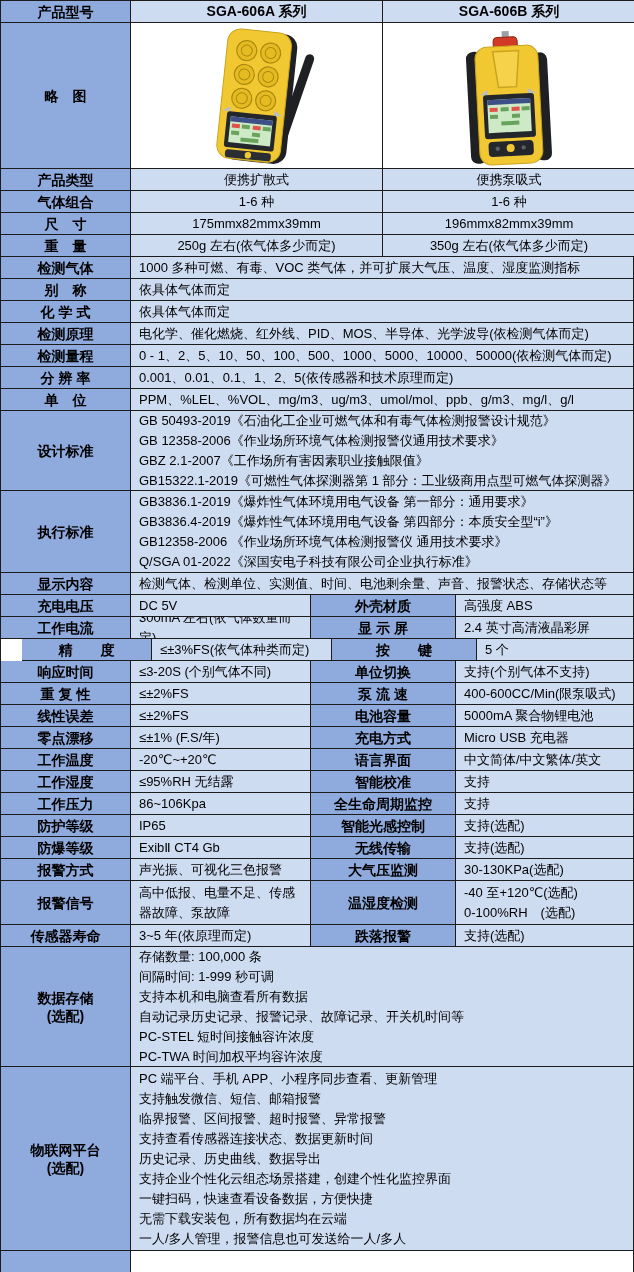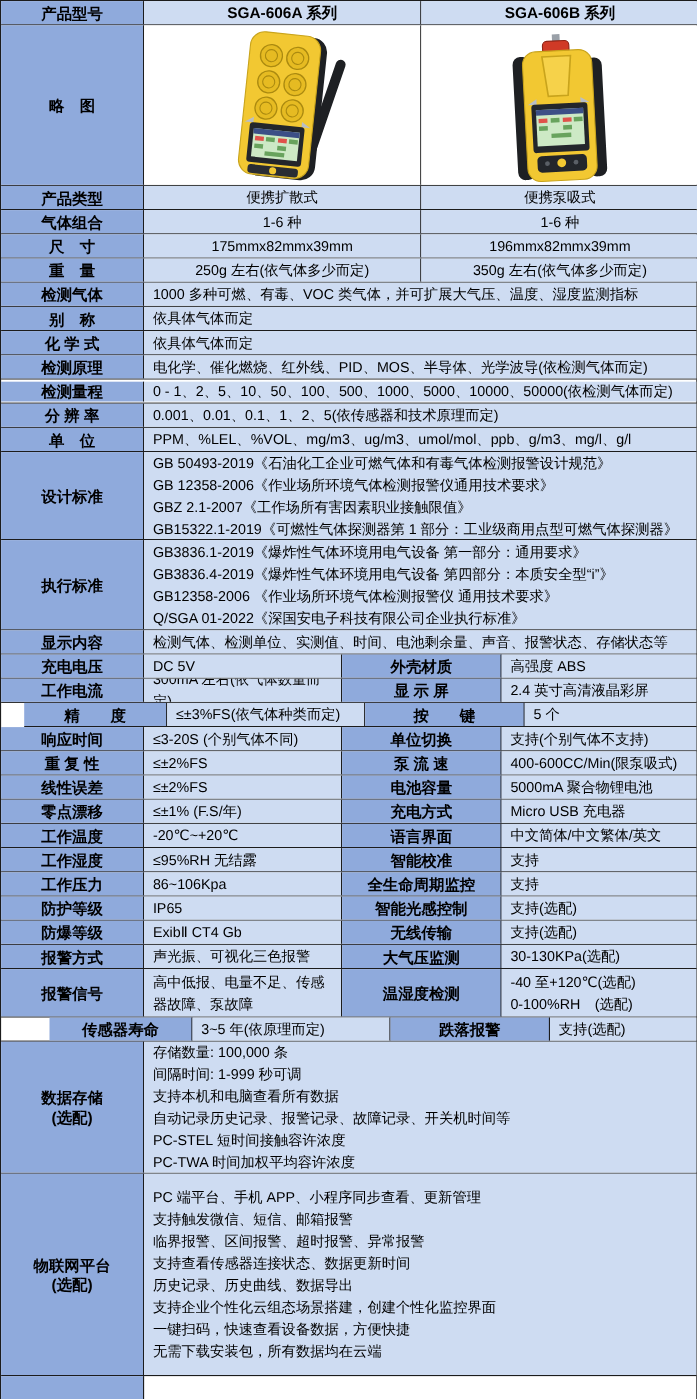--- a/index.html
+++ b/index.html
@@ -207,21 +207,21 @@
         <div>化 学 式</div>
       </div>
       <div class="cell value-cell span-cell flexline">依具体气体而定</div>
     </div>
     <div class="row" style="height: 22px;">
       <div class="cell label-cell">
         <div>检测原理</div>
       </div>
       <div class="cell value-cell span-cell flexline">电化学、催化燃烧、红外线、PID、MOS、半导体、光学波导(依检测气体而定)</div>
     </div>
-    <div class="row" style="height: 22px; align-items: center;">
+    <div class="row" style="height: 22px;">
       <div class="cell label-cell">
         <div>检测量程</div>
       </div>
       <div class="cell value-cell span-cell flexline">0 - 1、2、5、10、50、100、500、1000、5000、10000、50000(依检测气体而定)</div>
     </div>
     <div class="row" style="height: 22px;">
       <div class="cell label-cell">
         <div>分 辨 率</div>
       </div>
       <div class="cell value-cell span-cell flexline">0.001、0.01、0.1、1、2、5(依传感器和技术原理而定)</div>
@@ -450,21 +450,21 @@
         <div class="wrap">高中低报、电量不足、传感器故障、泵故障</div>
       </div>
       <div class="cell label-cell l4" style="width: 145px; flex: 0 0 145px;">
         <div>温湿度检测</div>
       </div>
       <div class="cell value-cell v4b flexline">
         <div class="pre">-40 至+120℃(选配)
 0-100%RH　(选配)</div>
       </div>
     </div>
-    <div class="row" style="height: 22px; padding-left: 44px;">
+    <div class="row" style="height: 22px;">
       <div class="cell label-cell">
         <div>传感器寿命</div>
       </div>
       <div class="cell value-cell v4 flexline">
         <div class="wrap">3~5 年(依原理而定)</div>
       </div>
       <div class="cell label-cell l4" style="width: 145px; flex: 0 0 145px;">
         <div>跌落报警</div>
       </div>
       <div class="cell value-cell v4b flexline">
@@ -492,20 +492,21 @@
       </div>
       <div class="cell value-cell span-cell lines">
         <div class="line">PC 端平台、手机 APP、小程序同步查看、更新管理</div>
         <div class="line">支持触发微信、短信、邮箱报警</div>
         <div class="line">临界报警、区间报警、超时报警、异常报警</div>
         <div class="line">支持查看传感器连接状态、数据更新时间</div>
         <div class="line">历史记录、历史曲线、数据导出</div>
         <div class="line">支持企业个性化云组态场景搭建，创建个性化监控界面</div>
         <div class="line">一键扫码，快速查看设备数据，方便快捷</div>
         <div class="line">无需下载安装包，所有数据均在云端</div>
+        <div class="line">一人/多人管理，报警信息也可发送给一人/多人</div>
       </div>
     </div>
     <div class="row" style="height: 22px;">
       <div class="cell label-cell">
         <div>标配附件</div>
       </div>
       <div class="cell value-cell span-cell flexline">检测仪、充电器、数据线、水阱过滤器、鳄鱼夹、说明书、合格证、包装箱、出货单各一份</div>
     </div>
   </div>
 

